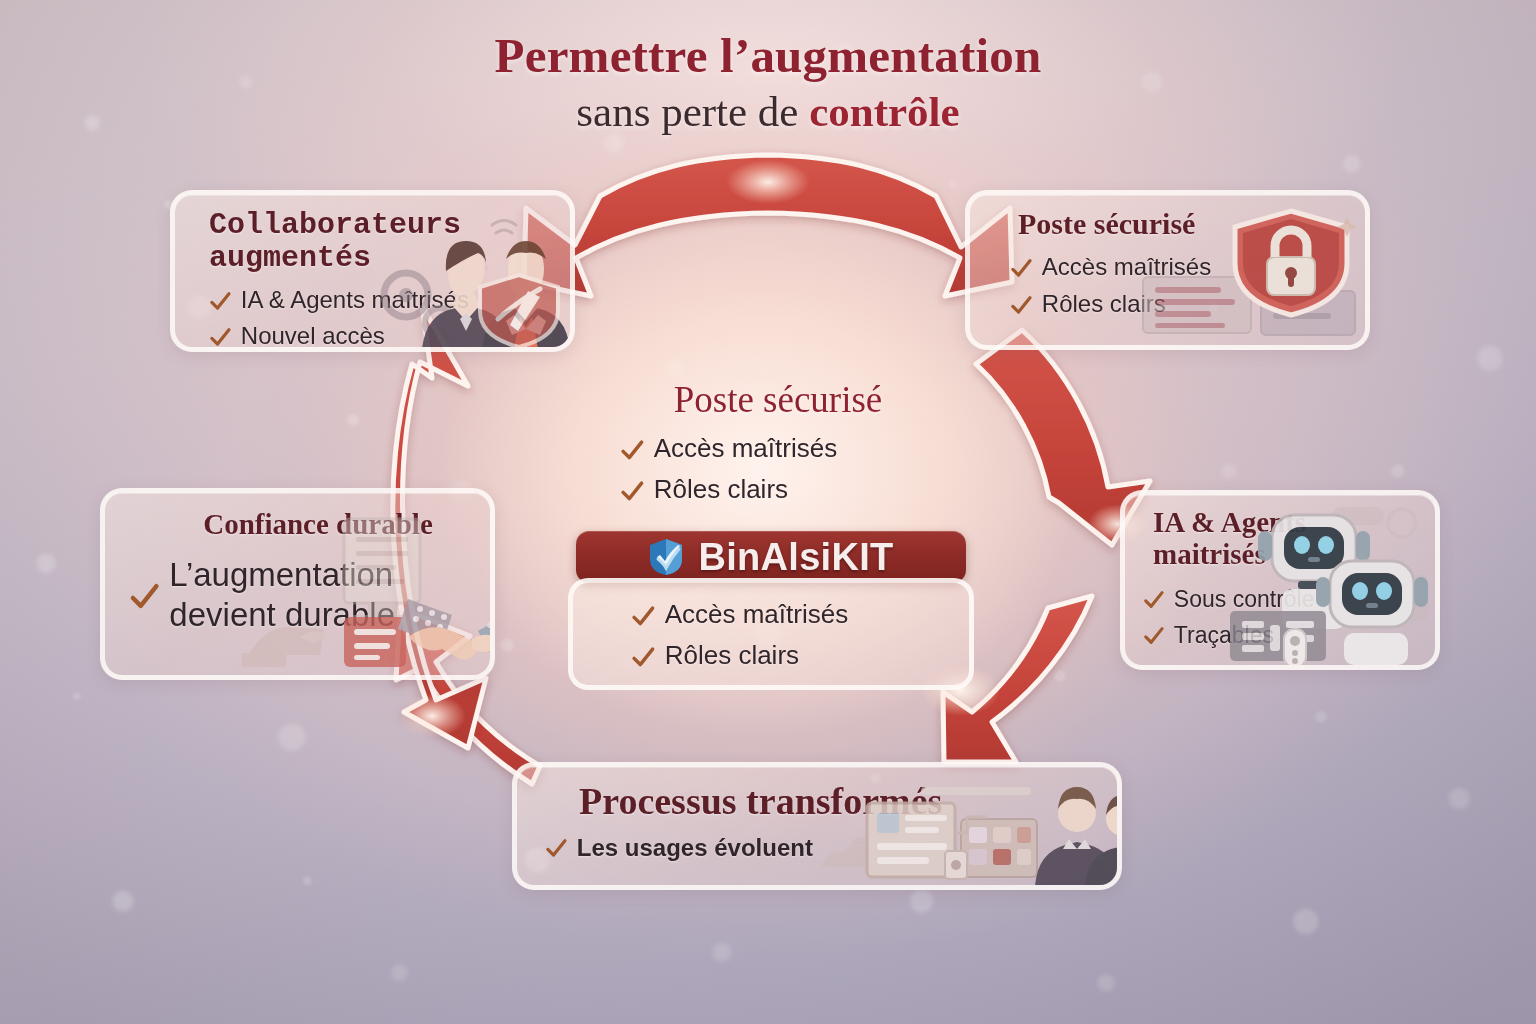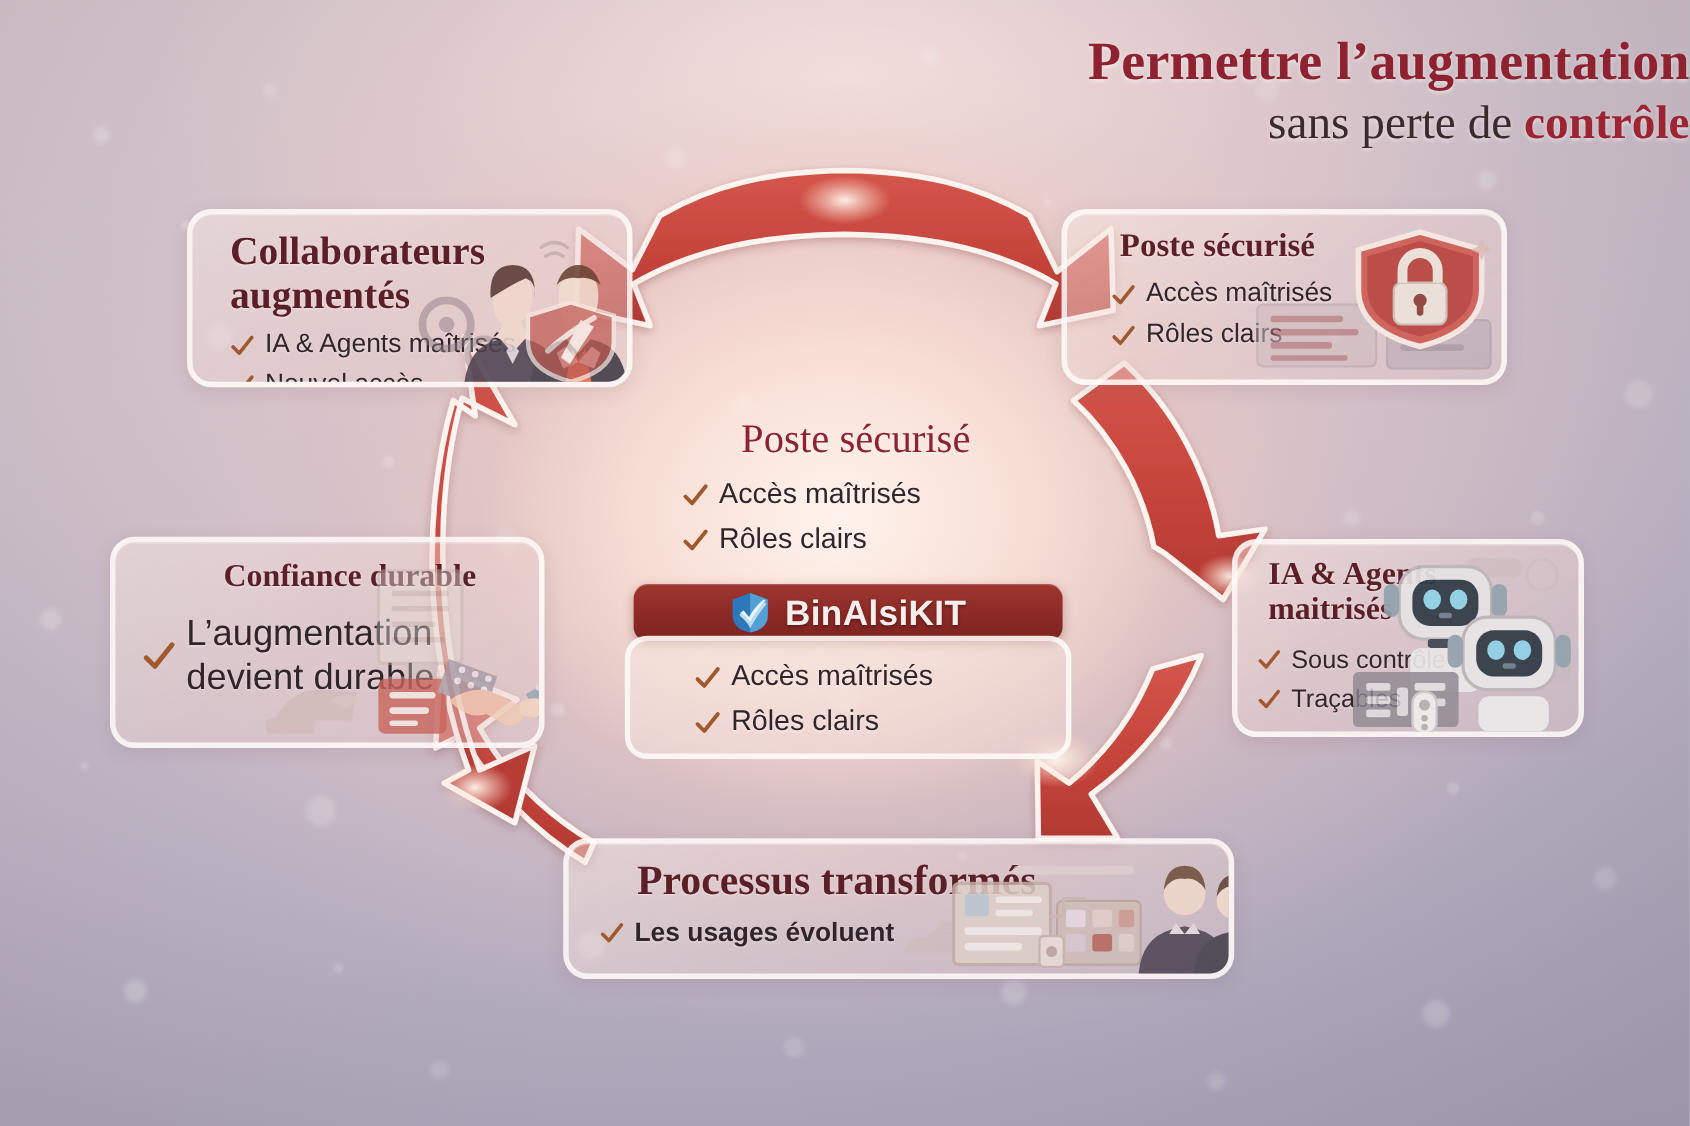--- a/index.html
+++ b/index.html
@@ -64,21 +64,21 @@
       radial-gradient(circle at 20% 86%, rgba(255,255,255,.46) 0 4px, transparent 5px),
       radial-gradient(circle at 86% 70%, rgba(255,255,255,.40) 0 5px, transparent 6px);
     filter:blur(1.4px);
   }
   .bg-vignette{
     position:absolute;inset:0;
     background:radial-gradient(ellipse 1000px 760px at 760px 470px, rgba(0,0,0,0) 52%, rgba(90,70,90,.16) 100%);
   }
 
   
-  #title-block{position:absolute;left:0;top:30px;width:1536px;text-align:right;}
+  #title-block{position:absolute;left:0;top:30px;width:1536px;text-align:center;}
   .title-line1{
     font-family:"Liberation Serif", serif;
     font-size:49px;font-weight:700;color:#8e2230;letter-spacing:.2px;
     text-shadow:0 2px 4px rgba(255,255,255,.55);
     line-height:1.06;
   }
   .title-line2{
     font-family:"Liberation Serif", serif;
     font-size:43px;font-weight:400;color:#3b2b2e;
     text-shadow:0 2px 4px rgba(255,255,255,.55);
@@ -113,21 +113,21 @@
     line-height:1.22;
   }
   .chk{
     flex:0 0 auto;display:inline-block;position:relative;
     width:.95em;height:.95em;margin-top:.12em;
   }
   .chk svg{display:block;width:100%;height:100%;}
 
   
   #card-collab{left:170px;top:190px;width:405px;height:162px;}
-  #card-collab .card-title{font-size:36px;padding:14px 0 0 34px;}
+  #card-collab .card-title{font-size:30px;padding:14px 0 0 34px;font-family:Liberation Mono, monospace;}
   #card-collab .bullets{font-size:24px;padding:10px 0 0 34px;}
   #card-collab .bullets li{margin-bottom:7px;}
 
   #card-poste{left:965px;top:190px;width:405px;height:160px;}
   #card-poste .card-title{font-size:30px;padding:12px 0 0 48px;}
   #card-poste .bullets{font-size:24px;padding:12px 0 0 40px;}
   #card-poste .bullets li{margin-bottom:8px;}
 
   #card-ia{left:1120px;top:490px;width:320px;height:180px;}
   #card-ia .card-title{font-size:29px;padding:12px 0 0 28px;}
@@ -159,21 +159,21 @@
   #brand-badge{
     position:absolute;left:576px;top:531px;width:390px;height:52px;
     border-radius:13px;
     background:linear-gradient(180deg,#9e3630 0%,#8d2b27 50%,#7d231f 100%);
     box-shadow:0 3px 10px rgba(100,40,40,.35), inset 0 1px 0 rgba(255,255,255,.18);
     display:flex;align-items:center;justify-content:center;gap:14px;
     box-sizing:border-box;
   }
   #brand-badge .brand-text{
     font-family:"Liberation Sans", sans-serif;
-    font-size:32px;font-weight:700;color:#f6eeec;letter-spacing:.3px;
+    font-size:38px;font-weight:700;color:#f6eeec;letter-spacing:.3px;
     text-shadow:0 2px 3px rgba(60,15,15,.55);
   }
 
   #center-card{
     position:absolute;left:568px;top:578px;width:406px;height:112px;
     border:5px solid rgba(255,252,250,.82);
     border-radius:20px;
     background:linear-gradient(150deg, rgba(250,234,228,.52) 0%, rgba(238,214,211,.48) 100%);
     box-sizing:border-box;
   }

